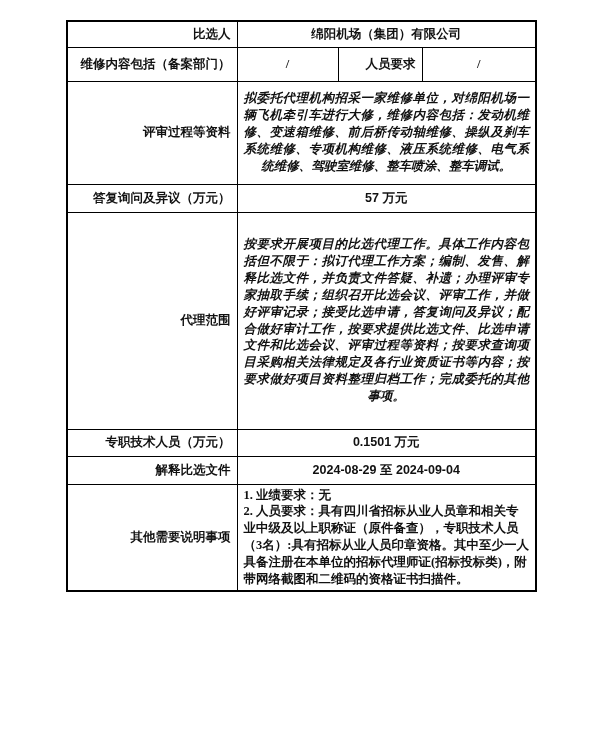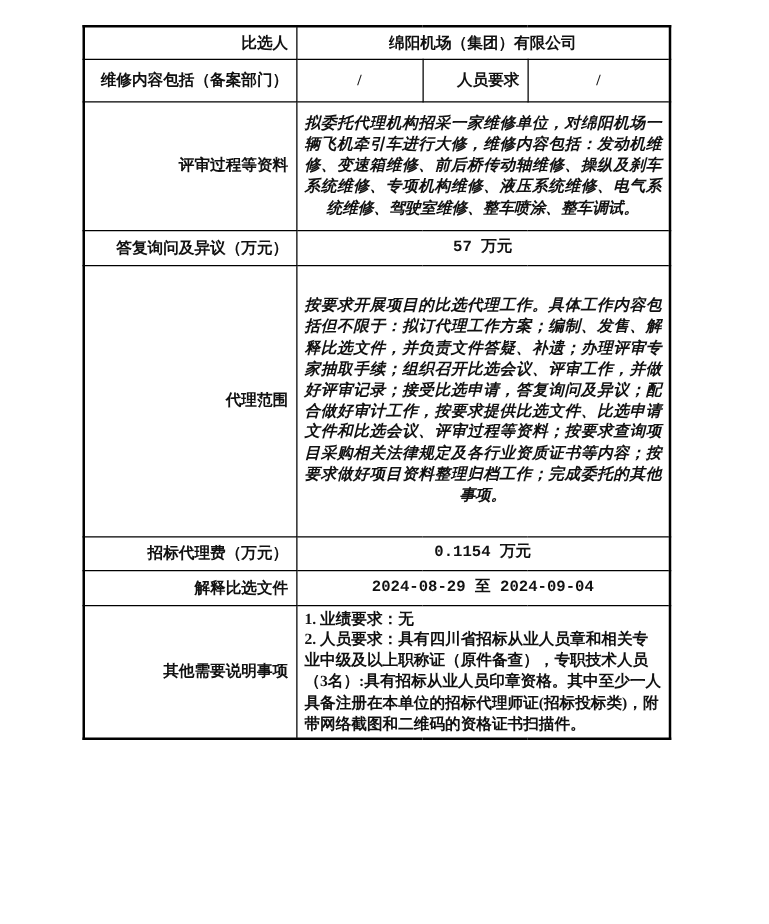--- a/index.html
+++ b/index.html
@@ -56,21 +56,21 @@
   }
   td.notes-cell {
     text-align: left;
     text-align-last: left;
     padding: 2px 9px;
     line-height: 14px;
     white-space: pre-line;
     vertical-align: middle;
   }
   .num {
-    font-family: Liberation Mono, monospace;
+    font-family: Liberation Sans, sans-serif;
     font-weight: bold;
     font-size: 12px;
   }
 </style>
 </head>
 <body>
 
 <table class="doc-table">
   <colgroup>
     <col style="width:170px">
@@ -104,22 +104,22 @@
     <td class="value-cell num" colspan="3">57 万元</td>
   </tr>
 
 
   <tr style="height:217px">
     <td class="label-cell">代理范围</td>
     <td class="para-cell" colspan="3">按要求开展项目的比选代理工作。具体工作内容包括但不限于：拟订代理工作方案；编制、发售、解释比选文件，并负责文件答疑、补遗；办理评审专家抽取手续；组织召开比选会议、评审工作，并做好评审记录；接受比选申请，答复询问及异议；配合做好审计工作，按要求提供比选文件、比选申请文件和比选会议、评审过程等资料；按要求查询项目采购相关法律规定及各行业资质证书等内容；按要求做好项目资料整理归档工作；完成委托的其他事项。</td>
   </tr>
 
   <tr style="height:27px">
-    <td class="label-cell">招标代理费（万元）</td>
-    <td class="value-cell num" colspan="3">0.1154 万元</td>
+    <td class="label-cell">专职技术人员（万元）</td>
+    <td class="value-cell num" colspan="3">0.1501 万元</td>
   </tr>
 
 
   <tr style="height:28px">
     <td class="label-cell">解释比选文件</td>
     <td class="value-cell num" colspan="3">2024-08-29 至 2024-09-04</td>
   </tr>
 
   <tr style="height:84px">
     <td class="label-cell">其他需要说明事项</td>

